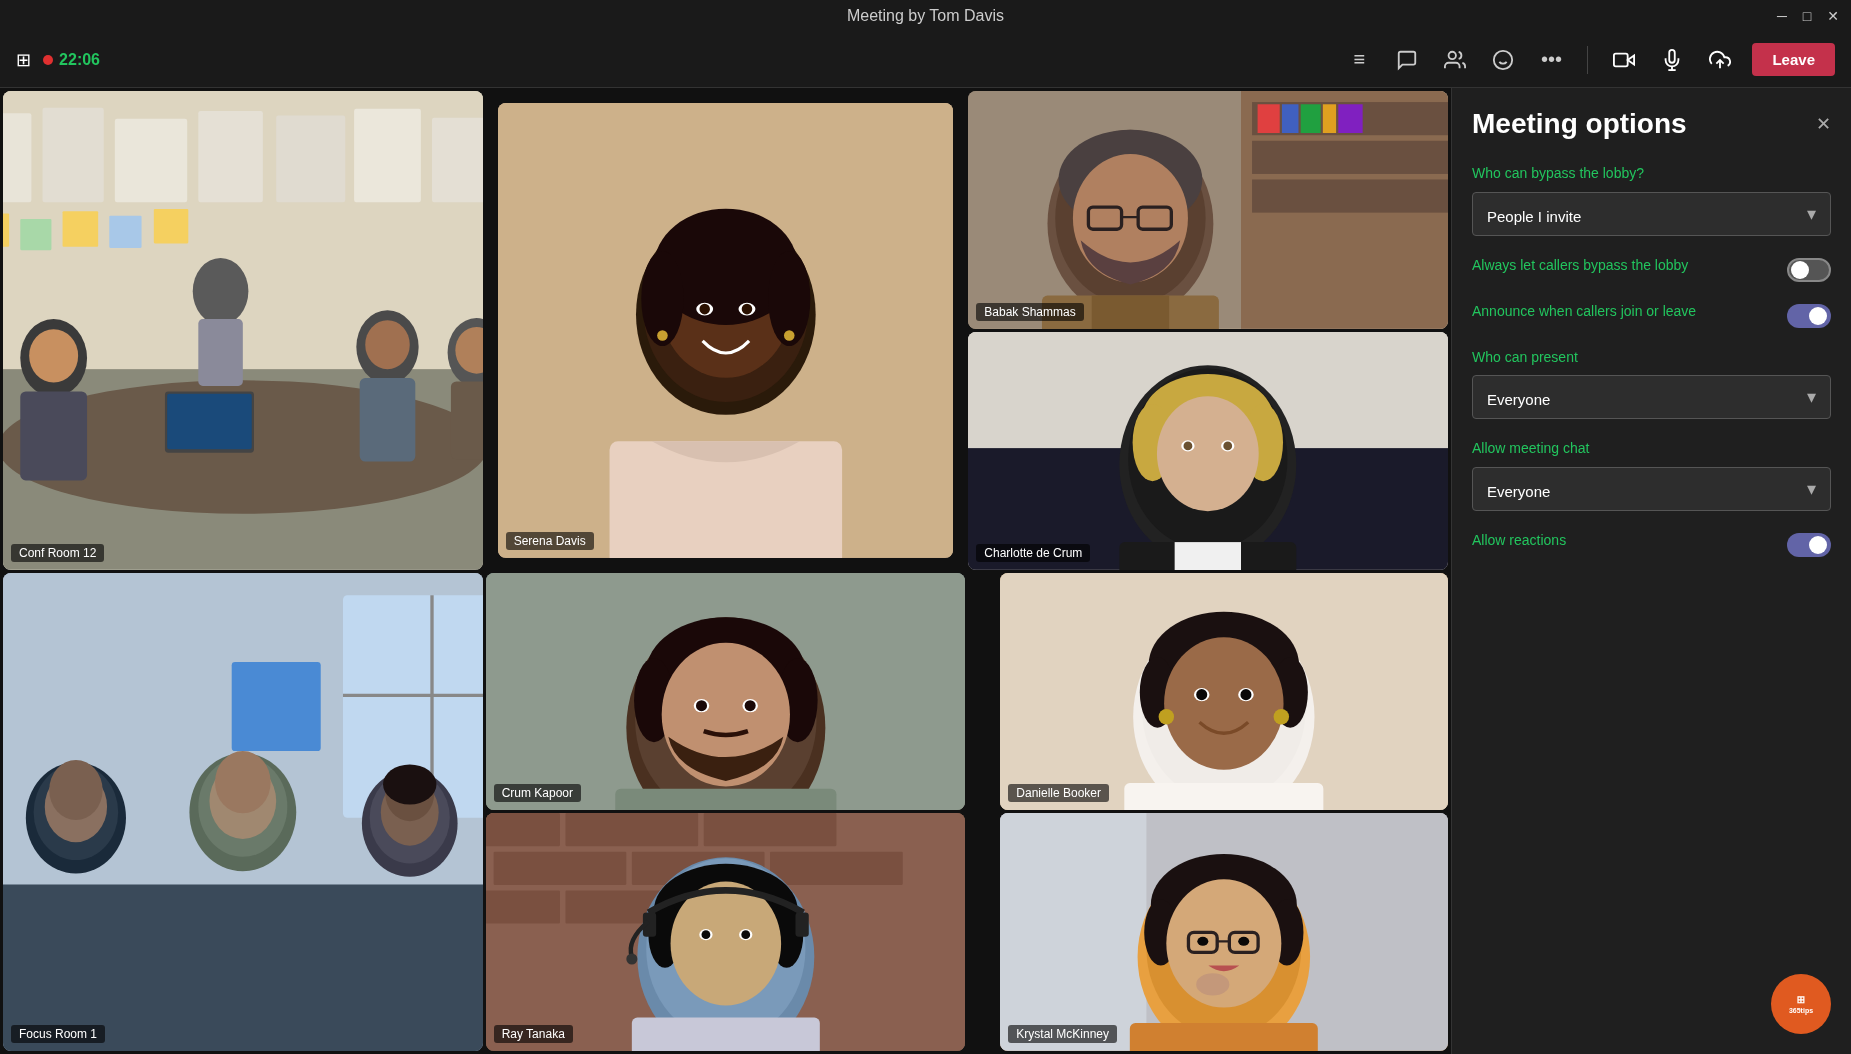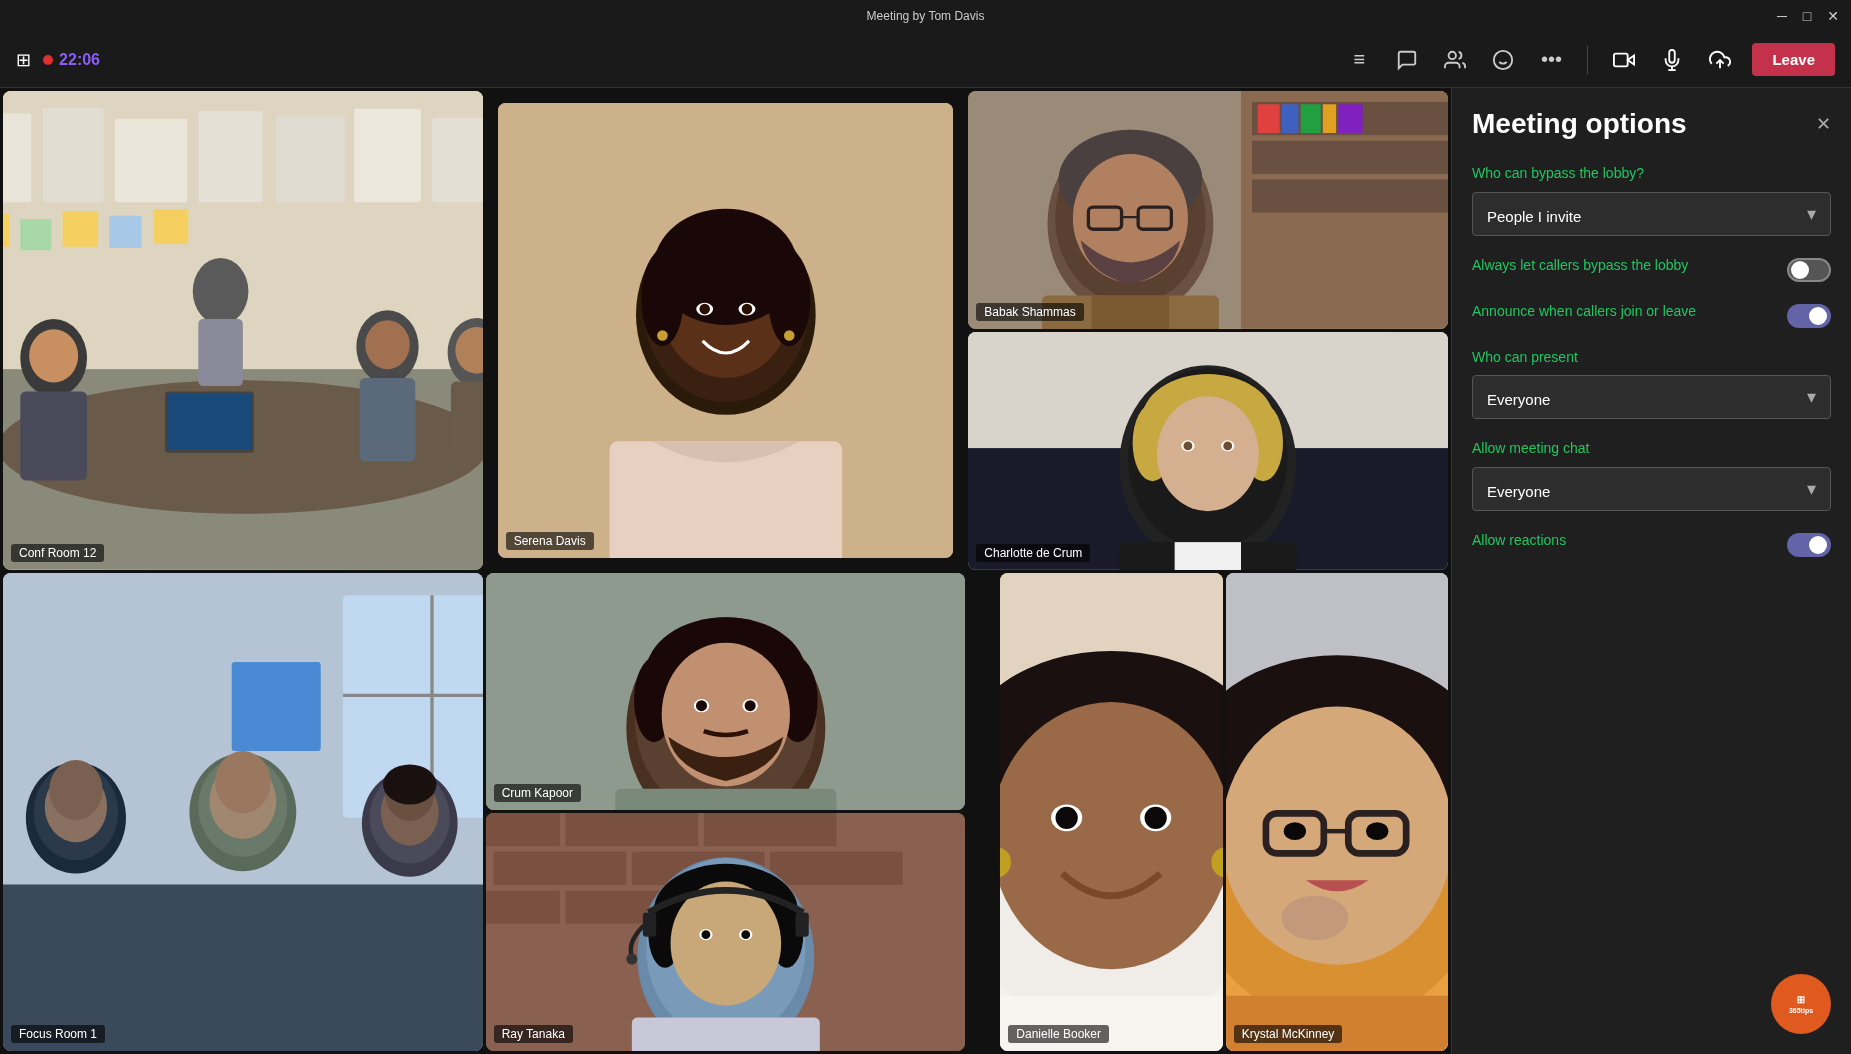--- a/index.html
+++ b/index.html
@@ -17,21 +17,21 @@
       width: 100%;
       height: 32px;
       background: #1a1a1a;
       display: flex;
       align-items: center;
       justify-content: center;
       position: relative;
     }
     .title-bar-title {
       color: #ccc;
-      font-size: 12px;
+      font-size: 16px;
     }
     .title-bar-controls {
       position: absolute;
       right: 12px;
       top: 0;
       height: 100%;
       display: flex;
       align-items: center;
       gap: 16px;
     }
@@ -55,21 +55,21 @@
     }
     .grid-icon {
       color: #fff;
       font-size: 18px;
       cursor: pointer;
     }
     .recording-indicator {
       display: flex;
       align-items: center;
       gap: 6px;
-      color: #8b5cf6;
+      color: #22c55e;
       font-size: 16px;
       font-weight: 600;
     }
     .rec-dot {
       width: 10px;
       height: 10px;
       border-radius: 50%;
       background: #e03030;
     }
     .top-bar-spacer { flex: 1; }
@@ -819,21 +819,21 @@
     grid-row: 1;
     display: flex;
     flex-direction: column;
     gap: 3px;
     background: #111;
   }
   .video-col-right-bottom {
     grid-column: 3;
     grid-row: 2;
     display: flex;
-    flex-direction: row;
+    flex-direction: column;
     gap: 3px;
     background: #111;
     padding-left: 32px;
   }
   .video-col-center-bottom {
     grid-column: 2;
     grid-row: 2;
     display: flex;
     flex-direction: column;
     gap: 3px;

